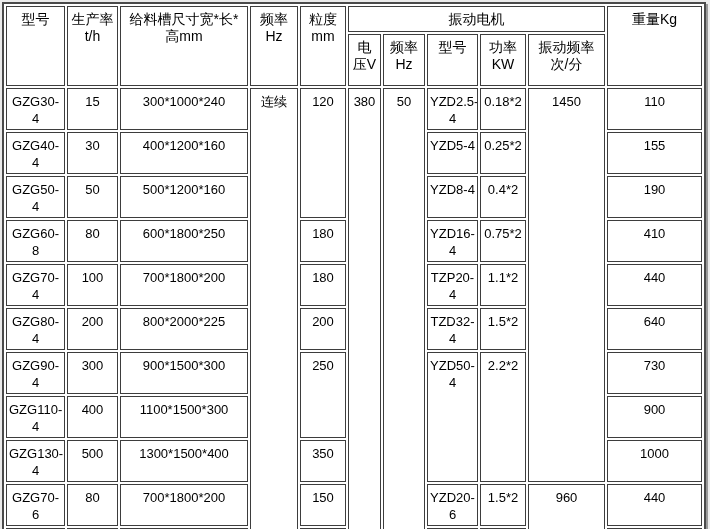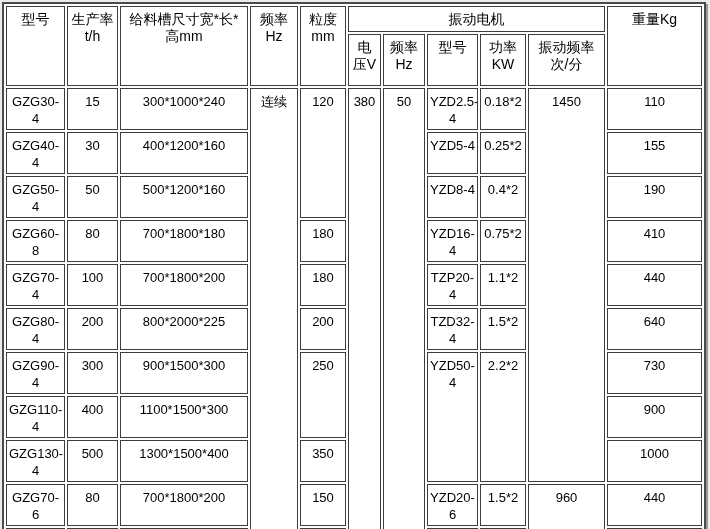--- a/index.html
+++ b/index.html
@@ -99,21 +99,21 @@
       <td>GZG50-4</td>
       <td>50</td>
       <td>500*1200*160</td>
       <td>YZD8-4</td>
       <td>0.4*2</td>
       <td>190</td>
     </tr>
     <tr>
       <td>GZG60-8</td>
       <td>80</td>
-      <td>700*1800*180</td>
+      <td>600*1800*250</td>
       <td>180</td>
       <td>YZD16-4</td>
       <td>0.75*2</td>
       <td>410</td>
     </tr>
     <tr>
       <td>GZG70-4</td>
       <td>100</td>
       <td>700*1800*200</td>
       <td>180</td>

